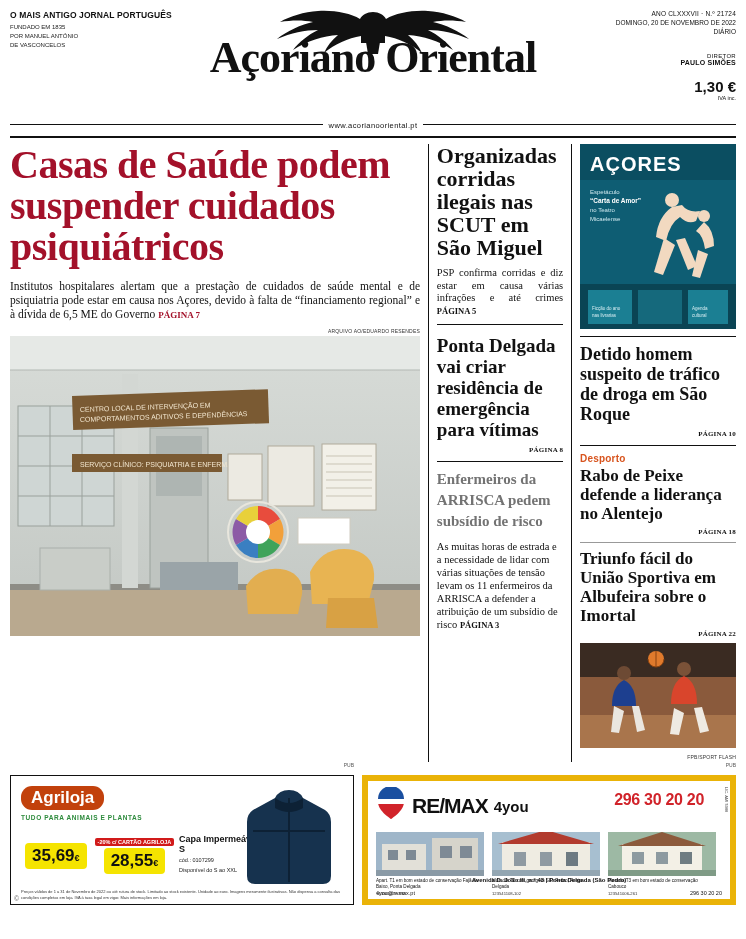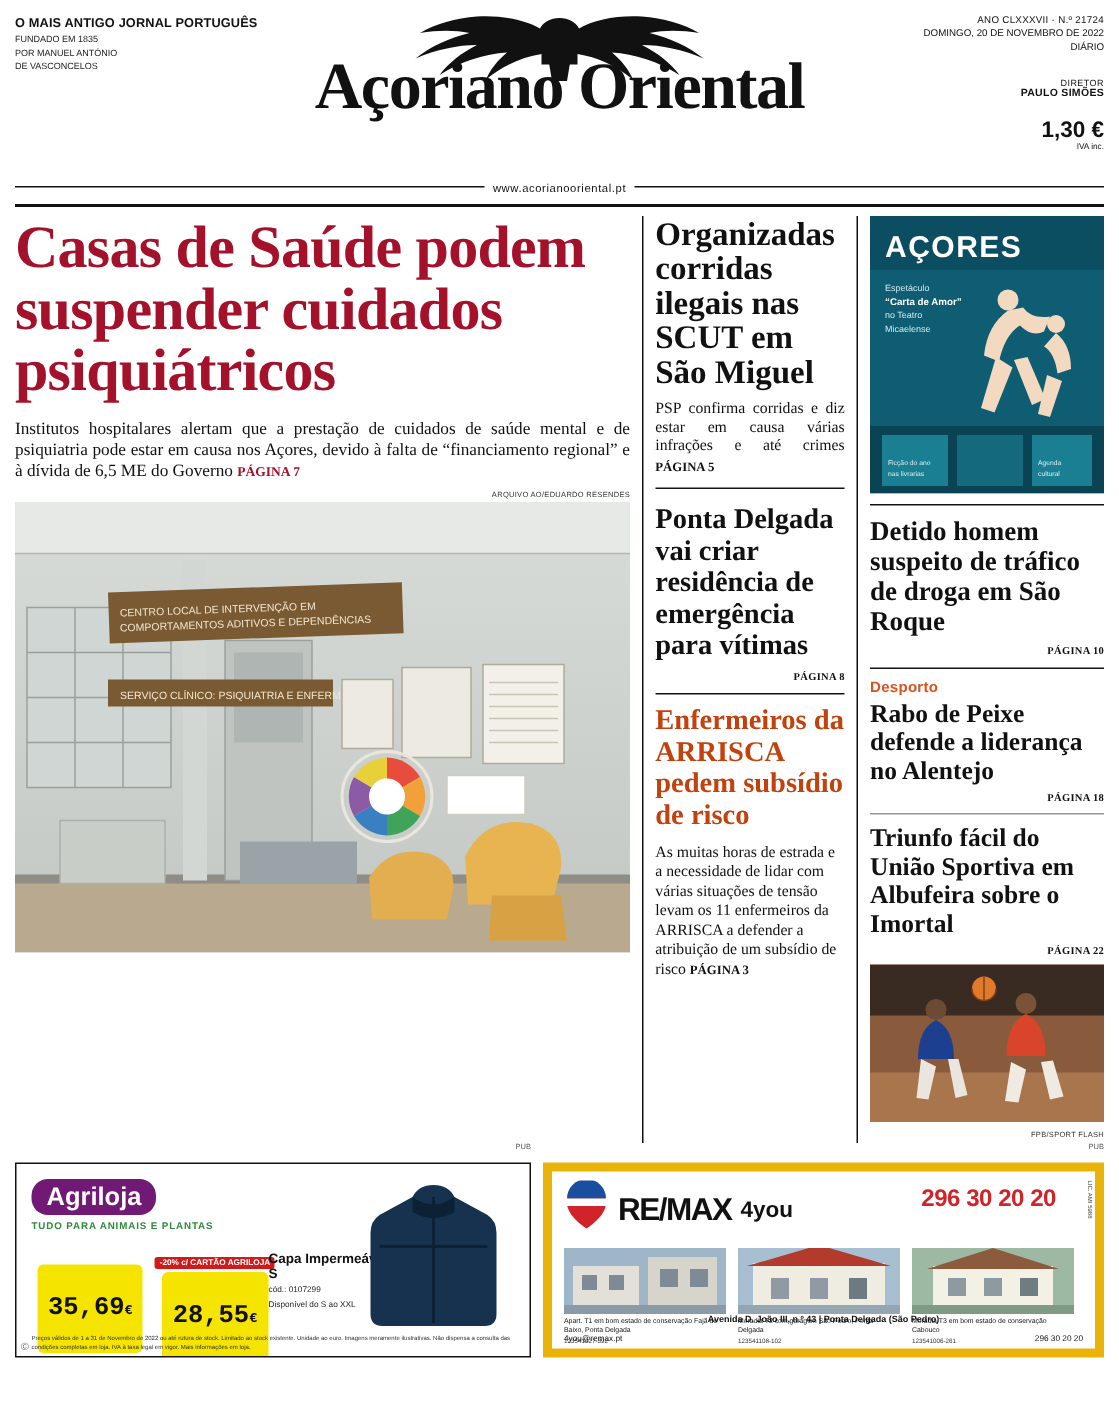--- a/index.html
+++ b/index.html
@@ -63,21 +63,21 @@
 
   
   .photo-main { position:relative; width:100%; height:300px; background:#cfd3d0; overflow:hidden; border:0; }
 
   
   .mid-head {
     font-size:22px; line-height:23px; font-weight:bold; color:#111;
   }
   .mid-sub { font-size:10.5px; line-height:12.5px; margin-top:8px; text-align:justify; }
   .mid-head2 { font-size:19px; line-height:21px; font-weight:bold; margin-top:10px; }
-  .mid-blue { color:#c2410c; font-size:19px; line-height:21px; font-weight:bold; }
+  .mid-blue { color:#737373; font-size:15px; line-height:21px; font-weight:bold; }
   .mid-body { font-size:10.5px; line-height:13px; margin-top:8px; }
 
   .col-right .rhead { font-size:18px; line-height:20px; font-weight:bold; }
   .sport-label { color:#d8541e; font-family:"Liberation Sans", sans-serif; font-weight:bold; font-size:10px; letter-spacing:.2px; }
   .rhead-sport { font-size:17px; line-height:19px; font-weight:bold; margin-top:2px; }
   .pag-right { text-align:right; font-size:7px; font-weight:bold; letter-spacing:.2px; }
 
   .thin-rule { height:1px; background:#111; margin:7px 0; }
   .thin-rule-light { height:1px; background:#999; margin:6px 0; }
 
@@ -87,25 +87,25 @@
   
   .bball { width:100%; height:105px; background:#7a4a3a; position:relative; overflow:hidden; }
 
   
   .ads { display:flex; gap:8px; margin-top:7px; }
   .ad-left { width:344px; height:130px; border:1px solid #111; position:relative; background:#ffffff; overflow:hidden; }
   .ad-right { width:374px; height:130px; border:6px solid #eab308; position:relative; background:#ffffff; overflow:hidden; }
   .pub { font-family:"Liberation Sans", sans-serif; font-size:5px; color:#555; text-align:right; }
 
   .agrilogo {
-    background:#701a75; color:#fff; font-family:"Liberation Sans", sans-serif;
+    background:#c2410c; color:#fff; font-family:"Liberation Sans", sans-serif;
     font-weight:bold; font-size:17px; padding:2px 10px; border-radius:11px; display:inline-block;text-align:right;
   }
   .agri-sub { font-family:"Liberation Sans", sans-serif; font-size:6.5px; font-weight:bold; color:#2e8b3d; letter-spacing:.6px; margin-top:4px; }
-  .pricebox { background:#f5e400; border-radius:4px; padding:20px 7px; display:inline-block; font-family:Liberation Mono, monospace; font-weight:bold; }
+  .pricebox { background:#f5e400; border-radius:4px; padding:3px 7px; display:inline-block; font-family:Liberation Sans, sans-serif; font-weight:bold; }
   .price-big { font-size:17px; color:#111; }
   .price-c { font-size:9px; }
   .discount { background:#d11a1a; color:#fff; font-family:"Liberation Sans", sans-serif; font-size:5.5px; font-weight:bold; padding:1px 3px; border-radius:2px; }
   .capa-t { font-family:"Liberation Sans", sans-serif; font-weight:bold; font-size:9px; }
   .capa-s { font-family:"Liberation Sans", sans-serif; font-size:5.5px; color:#222; line-height:8px; margin-top:2px; }
   .legal { font-family:"Liberation Sans", sans-serif; font-size:4px; color:#333; line-height:5.5px; }
   .remax-word { font-family:"Liberation Sans", sans-serif; font-weight:bold; font-size:21px; letter-spacing:-1px; }
   .remax-4you { font-family:"Liberation Sans", sans-serif; font-weight:bold; font-size:15px; color:#111; }
   .remax-phone { font-family:"Liberation Sans", sans-serif; font-weight:bold; font-size:16px; color:#d1232a; letter-spacing:-.3px; }
   .listing { width:108px; }

